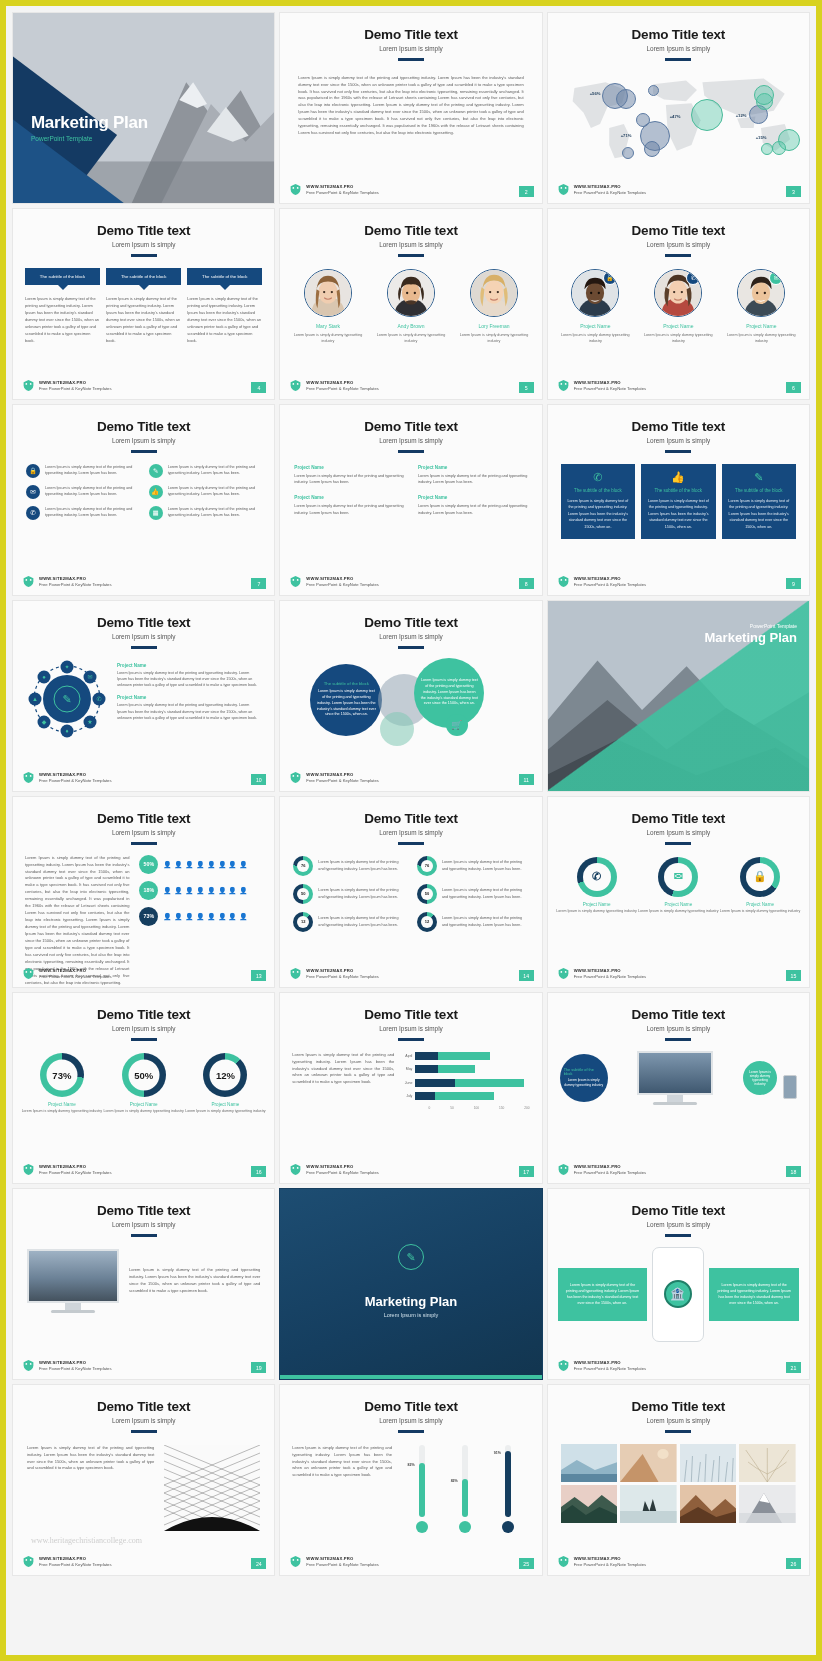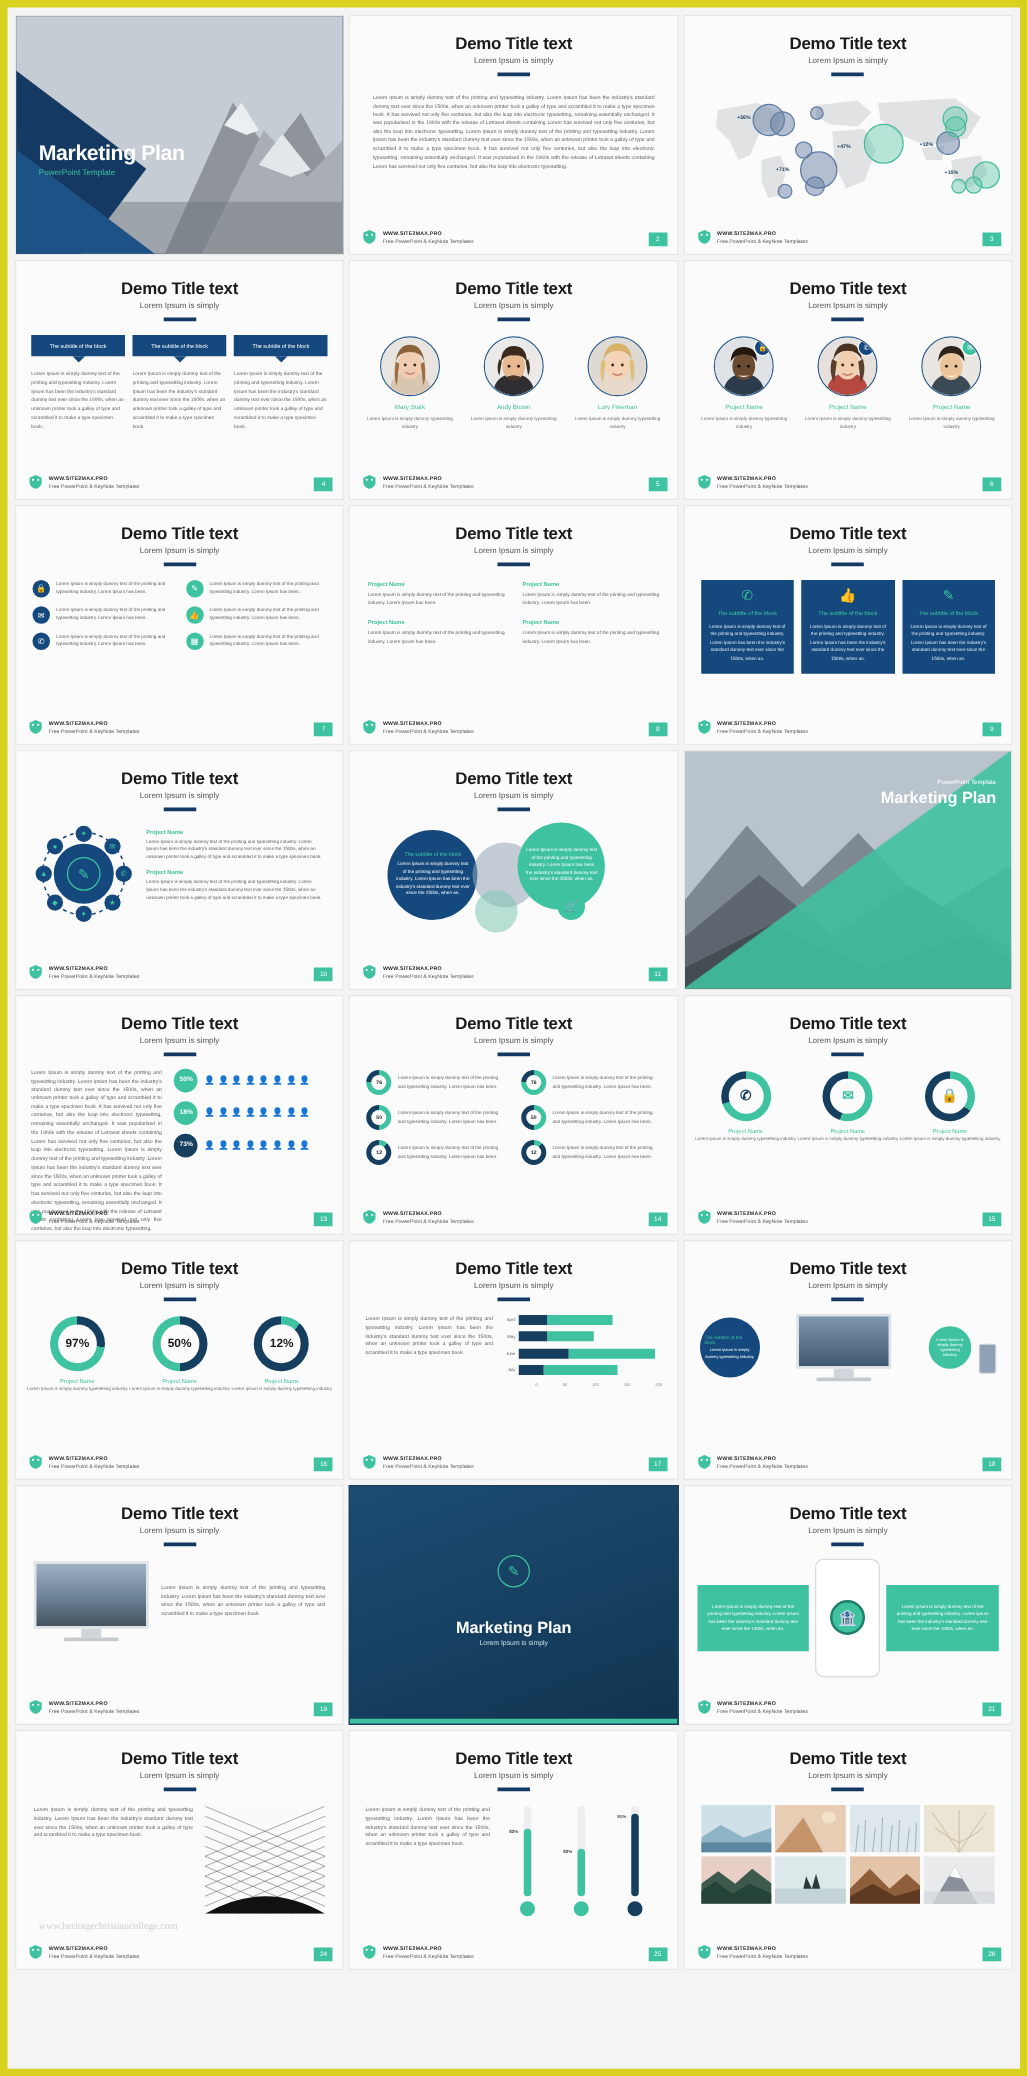--- a/index.html
+++ b/index.html
@@ -949,21 +949,21 @@
     <div class="pageno">15</div>
   </div>
 
   <div class="slide">
     <div class="s-title">Demo Title text</div>
     <div class="s-sub">Lorem Ipsum is simply</div>
     <div class="s-rule"></div>
     <div class="dn-row">
       <div class="dn-cell">
         <div class="donut" style="width:44px;height:44px;margin:0 auto;background:conic-gradient(#153e5f 0 27%,#3ec2a0 27% 100%)">
-          <div class="hole" style="width:31px;height:31px;font-size:9.5px"><span>97</span>%</div>
+          <div class="hole" style="width:31px;height:31px;font-size:9.5px"><span>73</span>%</div>
         </div>
         <div class="dn-name">Project Name</div>
         <div class="dn-desc">Lorem Ipsum is simply dummy typesetting industry</div>
       </div>
       <div class="dn-cell">
         <div class="donut" style="width:44px;height:44px;margin:0 auto;background:conic-gradient(#153e5f 0 50%,#3ec2a0 50% 100%)">
           <div class="hole" style="width:31px;height:31px;font-size:9.5px"><span>50</span>%</div>
         </div>
         <div class="dn-name">Project Name</div>
         <div class="dn-desc">Lorem Ipsum is simply dummy typesetting industry</div>

